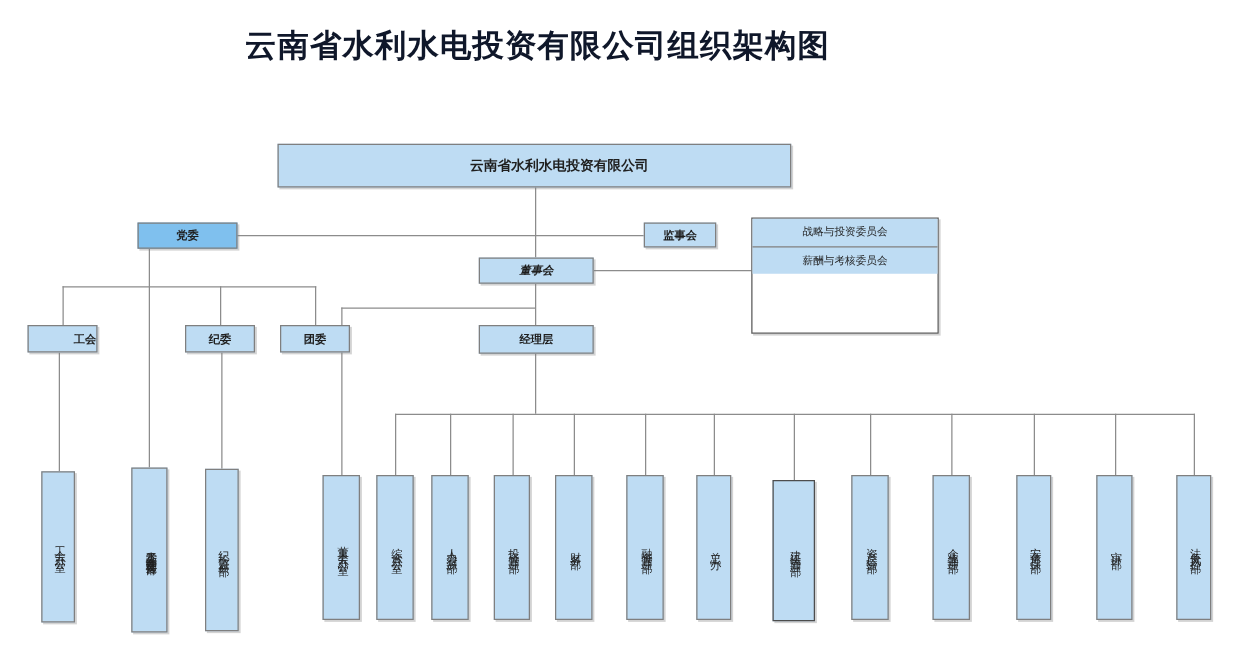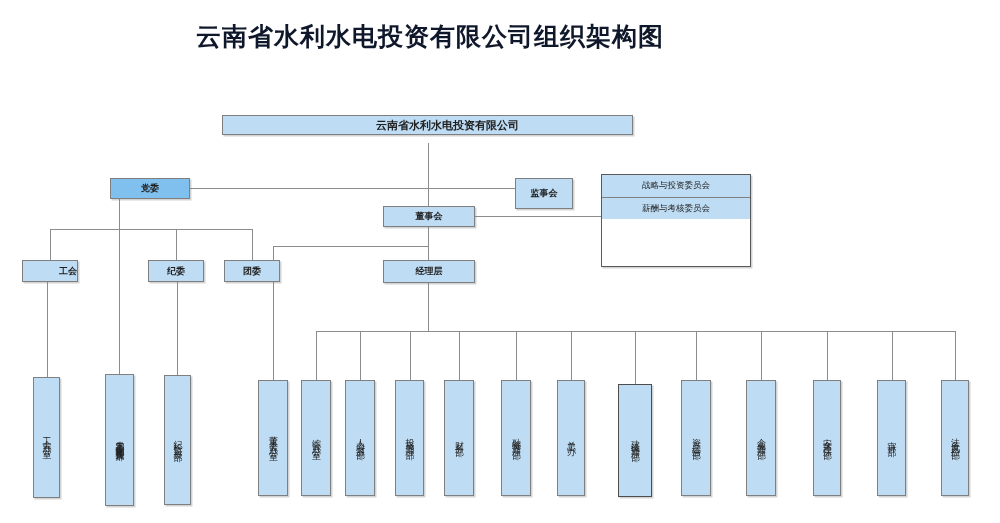--- a/index.html
+++ b/index.html
@@ -66,33 +66,33 @@
   <div class="vline" style="left:459px;top:331px;height:49px;"></div>
   <div class="vline" style="left:516px;top:331px;height:49px;"></div>
   <div class="vline" style="left:571px;top:331px;height:49px;"></div>
   <div class="vline" style="left:635px;top:331px;height:53px;"></div>
   <div class="vline" style="left:696px;top:331px;height:49px;"></div>
   <div class="vline" style="left:761px;top:331px;height:49px;"></div>
   <div class="vline" style="left:827px;top:331px;height:49px;"></div>
   <div class="vline" style="left:892px;top:331px;height:49px;"></div>
   <div class="vline" style="left:955px;top:331px;height:49px;"></div>
 
-  <div class="hbox company" style="left:222px;top:115px;width:411px;height:20px;padding-left:40px;">
+  <div class="hbox company" style="left:222px;top:115px;width:411px;height:35px;padding-left:40px;">
       <span>云南省水利水电投资有限公司</span>
     </div>
 
   <div class="hbox party" style="left:92px;top:178px;width:80px;height:21px;">
       <span>党委</span>
     </div>
 
-  <div class="hbox" style="left:515px;top:178px;width:58px;height:31px;text-align:right;">
+  <div class="hbox" style="left:515px;top:178px;width:58px;height:20px;text-align:right;">
       <span>监事会</span>
     </div>
 
-  <div class="hbox" style="left:383px;top:206px;width:92px;height:21px;">
+  <div class="hbox" style="left:383px;top:206px;width:92px;height:21px;font-style:italic;">
       <span>董事会</span>
     </div>
 
   <div class="hbox" style="left:383px;top:260px;width:92px;height:23px;">
       <span>经理层</span>
     </div>
 
   <div class="hbox" style="left:22px;top:260px;width:56px;height:22px;padding-left:36px;">
       <span>工会</span>
     </div>

